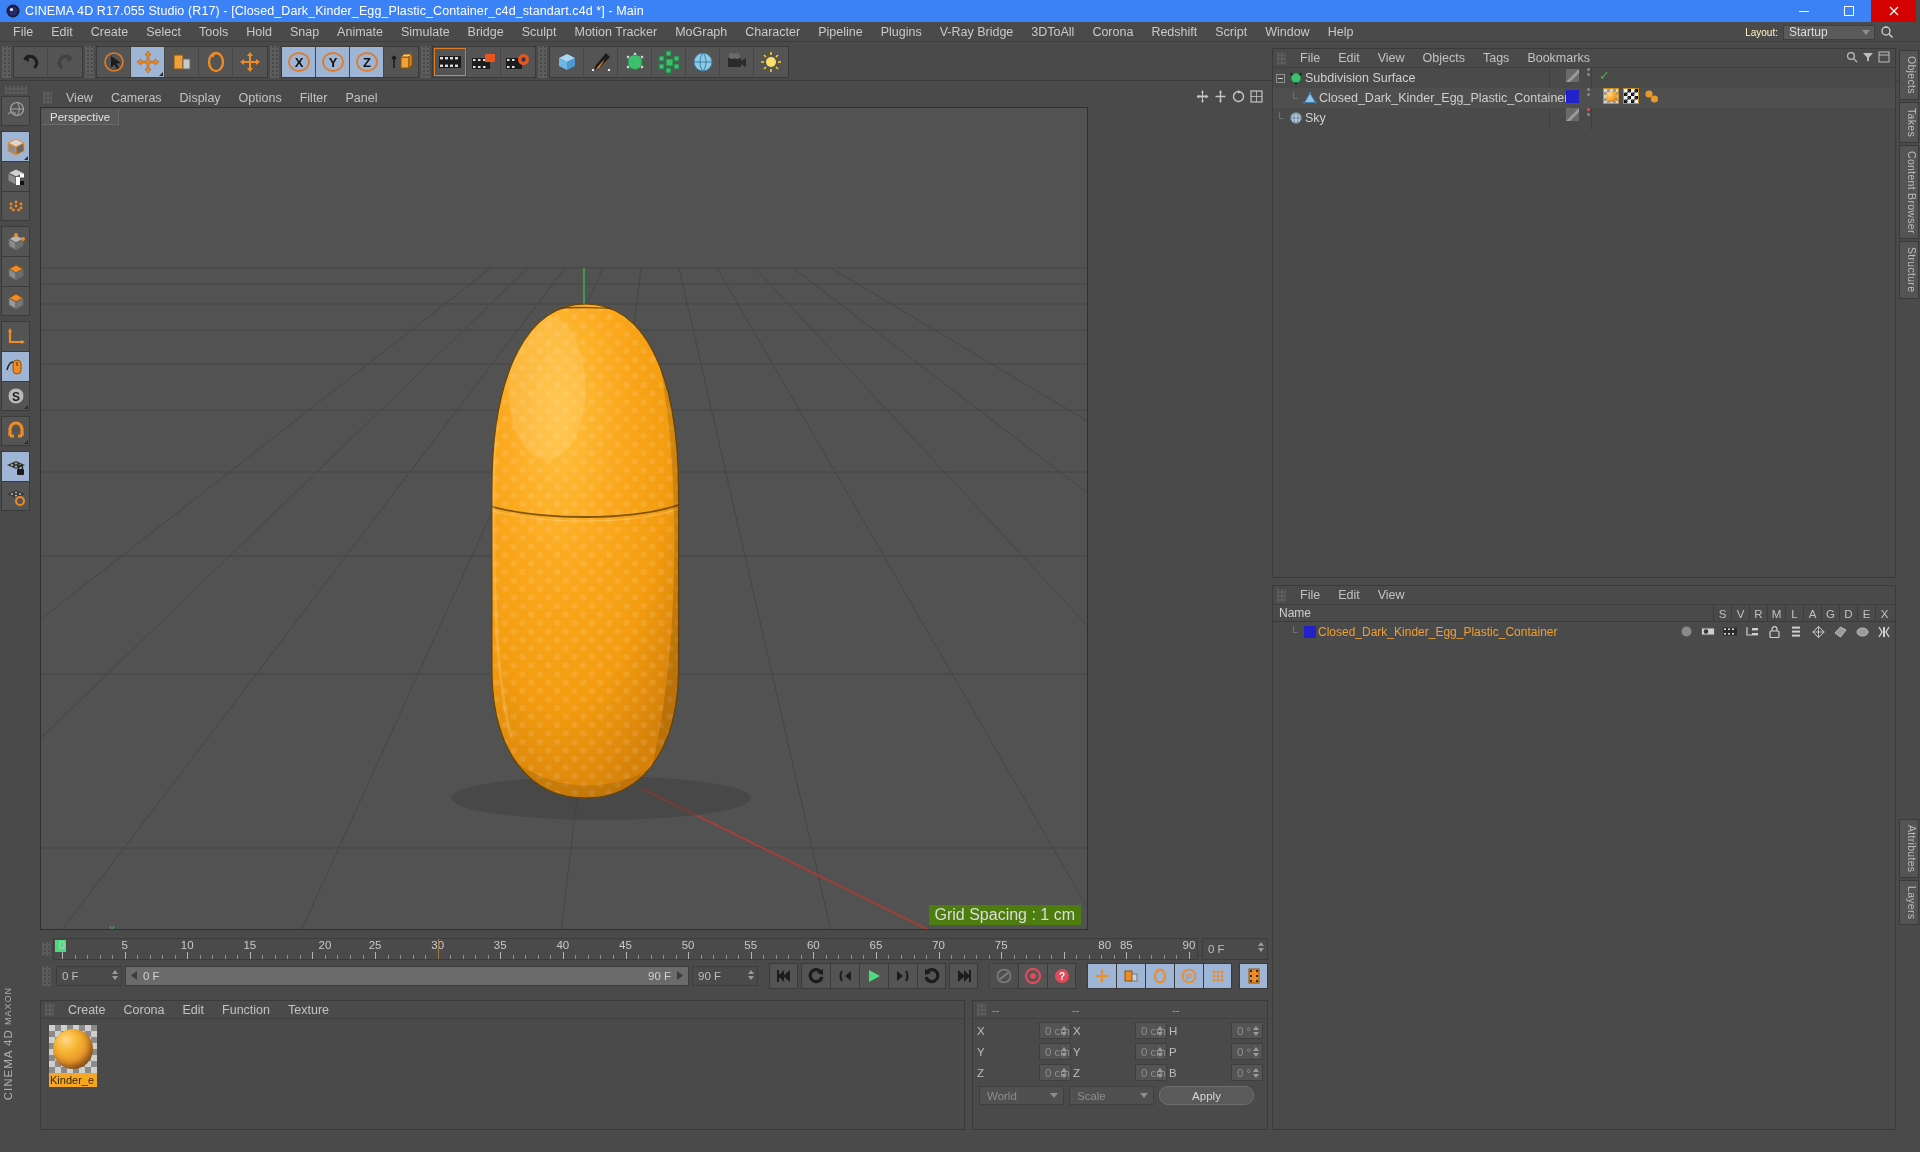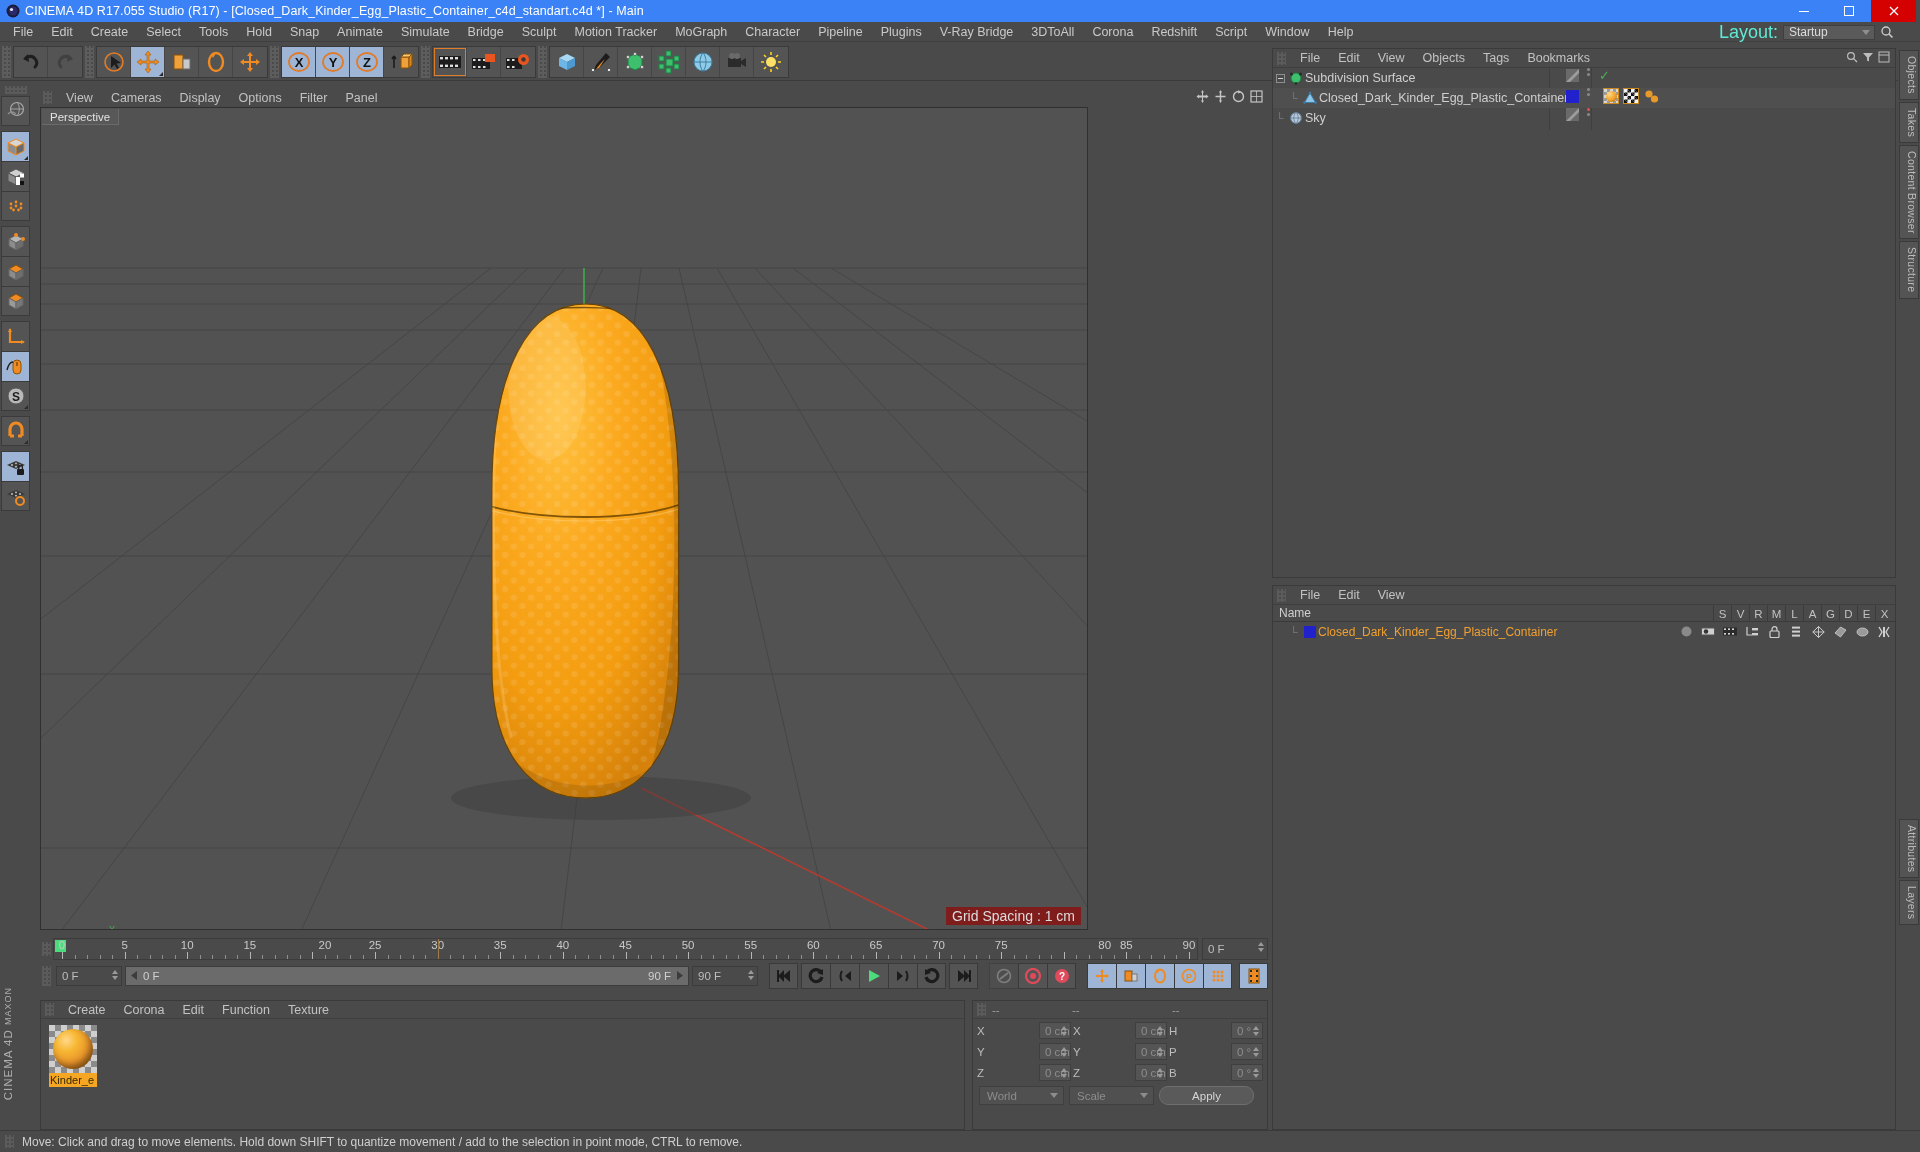--- a/index.html
+++ b/index.html
@@ -25,21 +25,21 @@
   .winbtn svg{ display:block; }
 
   
   .menubar{
     position:absolute; left:0; top:22px; width:1920px; height:20px;
     background:#4a4a4a; display:flex; align-items:center; padding-left:4px;
     border-bottom:1px solid #3f3f3f;
   }
   .menubar .mi{ padding:0 9px; height:20px; line-height:20px; color:#c9c9c9; font-size:12.5px; white-space:nowrap;}
   .layoutbox{ position:absolute; right:26px; top:0; height:20px; display:flex; align-items:center; gap:5px;}
-  .layoutbox .lbl{ color:#5eead4; font-size:18px;}
+  .layoutbox .lbl{ color:#fef9c3; font-size:10px;}
   .lsel{
     width:92px; height:15px; background:#5a5a5a; border:1px solid #3f3f3f;
     display:flex; align-items:center; padding-left:5px; font-size:12px; color:#dcdcdc; position:relative;
   }
   .lsel .ar{ position:absolute; right:4px; top:4px; border-left:4px solid transparent;border-right:4px solid transparent;border-top:5px solid #8e8e8e;}
   .magnifier{ width:14px;height:14px;}
 
   
   .toolbar{
     position:absolute; left:0; top:43px; width:1920px; height:38px; background:#4a4a4a;
@@ -81,21 +81,21 @@
   .vpmenu{ height:19px; display:flex; align-items:center; background:#4a4a4a; }
   .vpmenu .g{ width:9px;height:13px; margin:0 5px 0 3px; background:
       repeating-linear-gradient(0deg,#6d6d6d 0 2px,transparent 2px 4px),
       repeating-linear-gradient(90deg,#6d6d6d 0 2px,transparent 2px 4px);
       background-size:4px 4px; opacity:.5;}
   .vpmenu .mi{ padding:0 9px; font-size:12.5px; color:#c2c2c2;}
   .vpmenu .vicons{ margin-left:auto; display:flex; gap:5px; padding-right:5px; align-items:center;}
   .vpcanvas{ position:relative; width:1048px; height:823px; background:#525252; border:1px solid #303030; overflow:hidden;}
   .vptab{ position:absolute; left:1px; top:1px; height:16px; padding:0 8px; background:#585858;
           border:1px solid #6a6a6a; border-top:none; border-left:none; font-size:11.5px; color:#e2e2e2; line-height:16px; z-index:6;}
-  .gridlbl{ position:absolute; right:6px; bottom:4px; background:#7f1d1d; padding:1px 6px; font-size:14px; color:#dcdcdc; z-index:6;}
+  .gridlbl{ position:absolute; right:6px; bottom:4px; background:#4d7c0f; padding:1px 6px; font-size:16px; color:#dcdcdc; z-index:6;}
 
   
   .timeline{ position:absolute; left:40px; top:938px; width:1228px; height:22px; background:#4a4a4a; display:flex; align-items:stretch;}
   .tlgrip{ width:9px; background:
       repeating-linear-gradient(0deg,#6d6d6d 0 2px,transparent 2px 4px),
       repeating-linear-gradient(90deg,#6d6d6d 0 2px,transparent 2px 4px);
       background-size:4px 4px; opacity:.5; margin:4px 2px;}
   .ruler{ position:relative; flex:1; background:#4a4a4a; border:1px solid #3c3c3c; overflow:hidden;}
   .rtick{ position:absolute; bottom:0; width:1px; background:#9a9a9a;}
   .rlbl{ position:absolute; top:0px; font-size:11.5px; color:#c9c9c9; transform:translateX(-50%);}
@@ -1384,18 +1384,14 @@
 
   <div class="rtabs">
     <div class="rtab">Objects</div>
     <div class="rtab">Takes</div>
     <div class="rtab">Content Browser</div>
     <div class="rtab">Structure</div>
     <div class="rtab" style="margin-top:520px">Attributes</div>
     <div class="rtab">Layers</div>
   </div>
 
-  <div class="statusbar">
-    <span class="g"></span>
-    <span class="txt">Move: Click and drag to move elements. Hold down SHIFT to quantize movement / add to the selection in point mode, CTRL to remove.</span>
-  </div>
 
 </div>
 
 </body></html>

